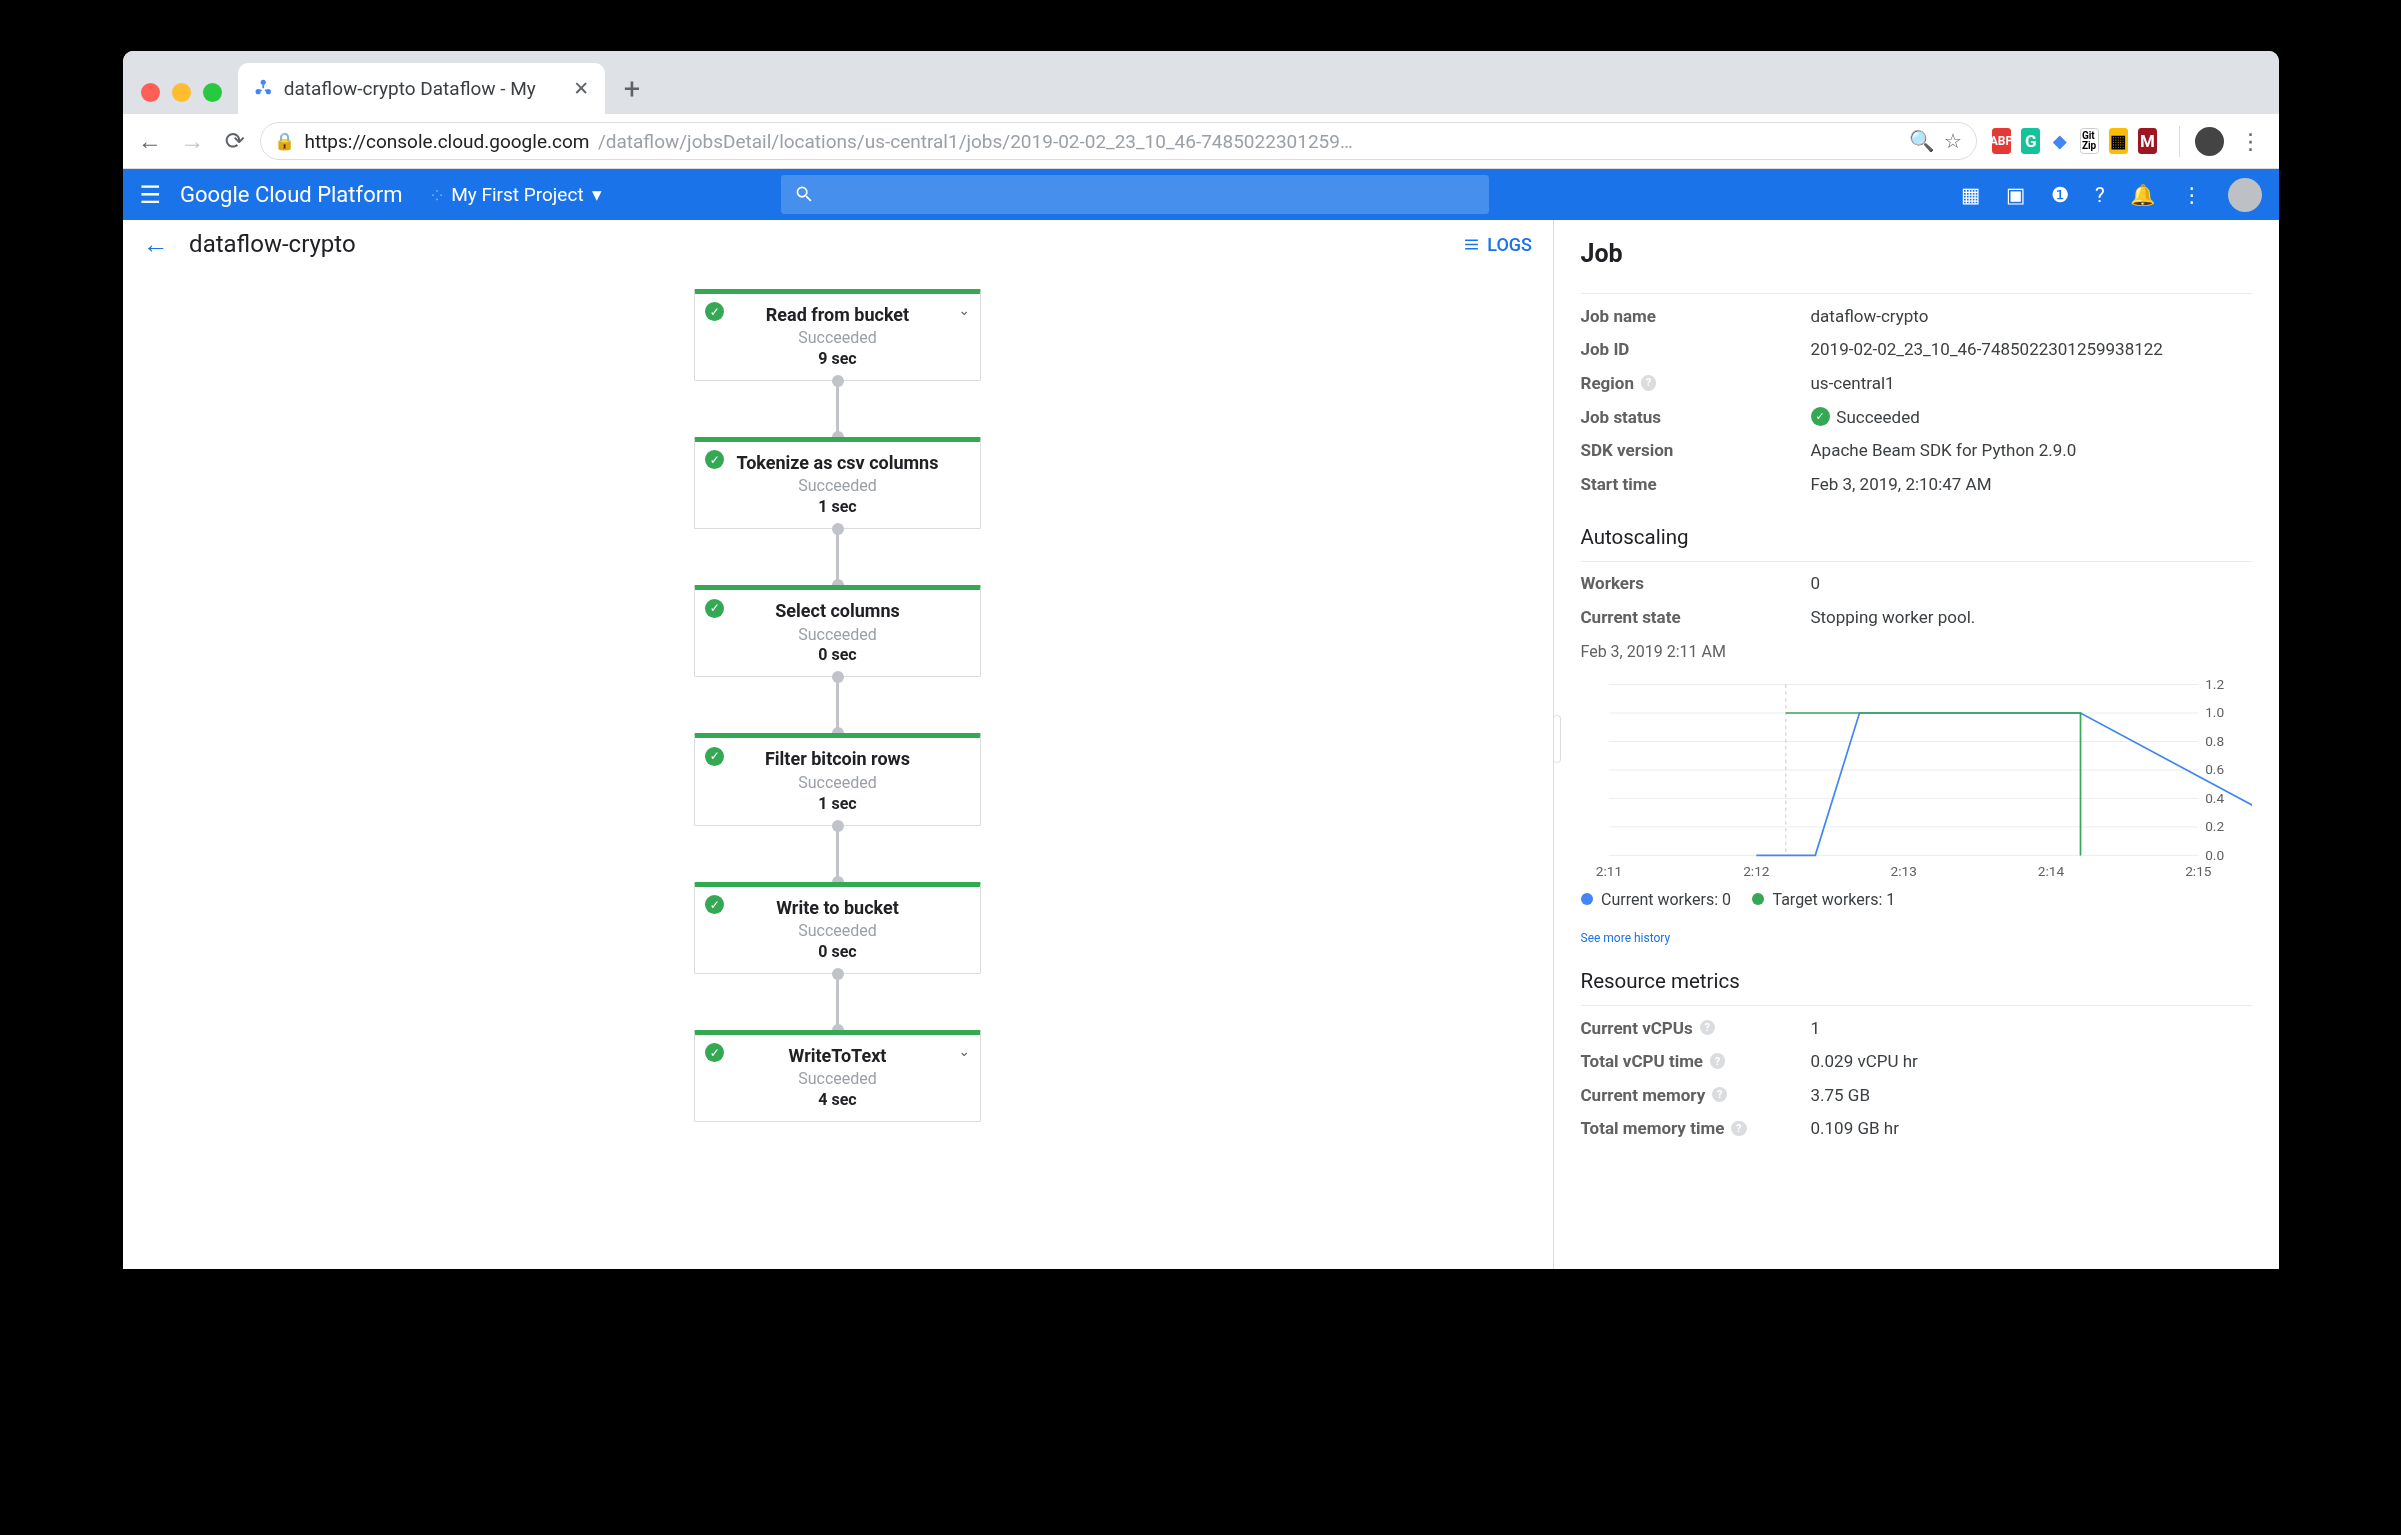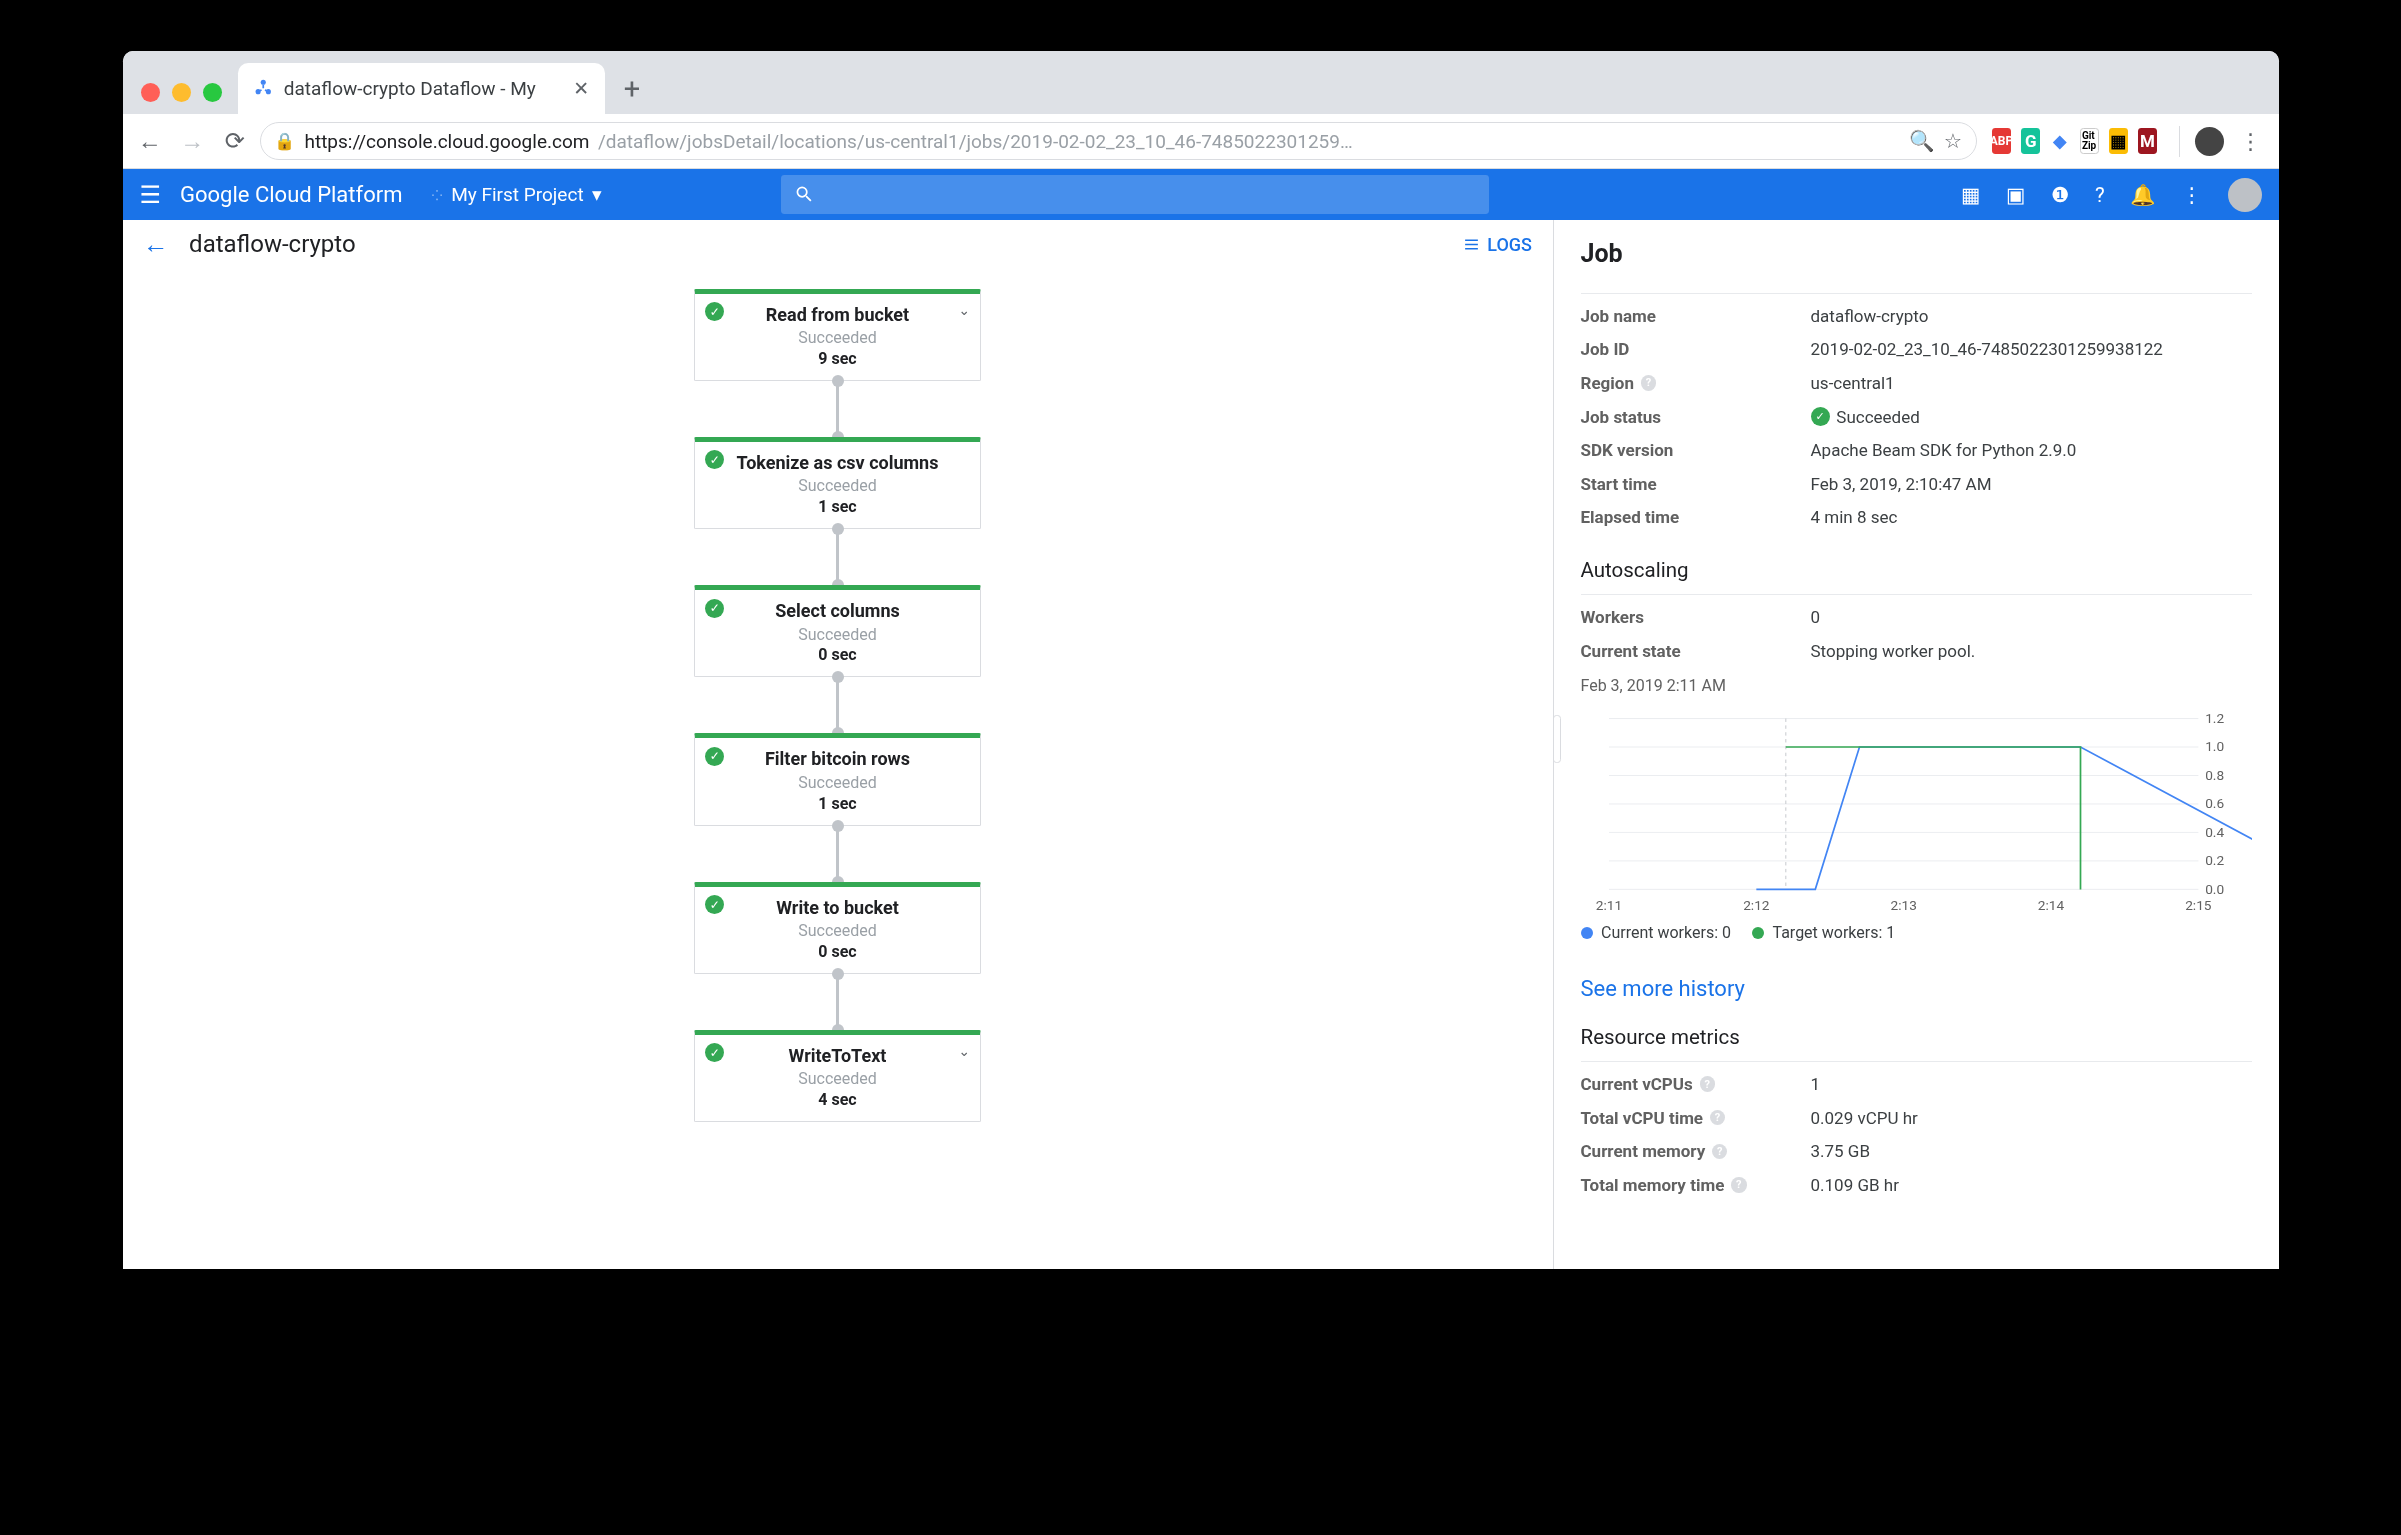--- a/index.html
+++ b/index.html
@@ -59,21 +59,21 @@
 .kv .k{width:230px;color:#616161;font-weight:700;display:flex;align-items:center;gap:6.8px}
 .kv .v{color:#3c4043;display:flex;align-items:center;gap:6.8px}
 .kv .v .chk2{width:19px;height:19px;background:#34a853;border-radius:50%;display:inline-flex;align-items:center;justify-content:center;color:#fff;font-size:11px}
 .hr{height:0.9px;background:#e8eaed;margin:5.1px 0}
 .chartwrap{margin-top:8.5px}
 .chartdate{text-align:left;font-size:16px;color:#616161;margin-bottom:15px}
 .chart{height:205px;position:relative}
 .legend{display:flex;gap:21px;font-size:16px;color:#3c4043;margin-top:8.5px;align-items:center}
 .legend .li{display:flex;align-items:center;gap:8.5px}
 .legend .sw{width:12px;height:12px;border-radius:50%}
-.more{color:#1a73e8;font-size:22px;margin-top:34px;cursor:pointer}
+.more{color:#1a73e8;font-size:12px;margin-top:22px;cursor:pointer}
 .help{width:15.4px;height:15.4px;border-radius:50%;background:#dadce0;color:#fff;font-size:11px;display:inline-flex;align-items:center;justify-content:center}
 </style>
 </head>
 <body>
 
 <div class="window">
   <div class="tabbar">
     <div class="traffic">
       <div class="dot r"></div>
       <div class="dot y"></div>
@@ -235,24 +235,20 @@
             <span>Succeeded</span>
           </div>
         </div>
       <div class="kv">
           <div class="k">SDK version</div>
           <div class="v">Apache Beam SDK for Python 2.9.0</div>
         </div>
       <div class="kv">
           <div class="k">Start time</div>
           <div class="v">Feb 3, 2019, 2:10:47 AM</div>
-        </div>
-      <div class="kv">
-          <div class="k">Elapsed time</div>
-          <div class="v">4 min 8 sec</div>
         </div>
 
       <h3>Autoscaling</h3>
       <div class="hr"></div>
       <div class="kv">
           <div class="k">Workers</div>
           <div class="v">0</div>
         </div>
       <div class="kv">
           <div class="k">Current state</div>

